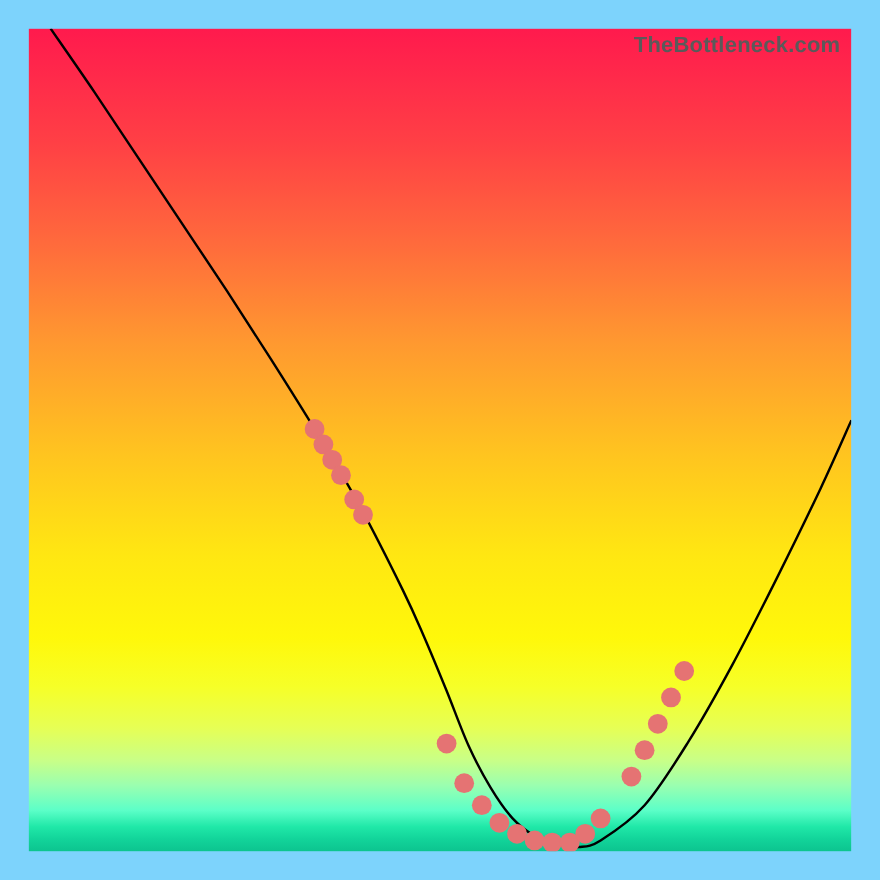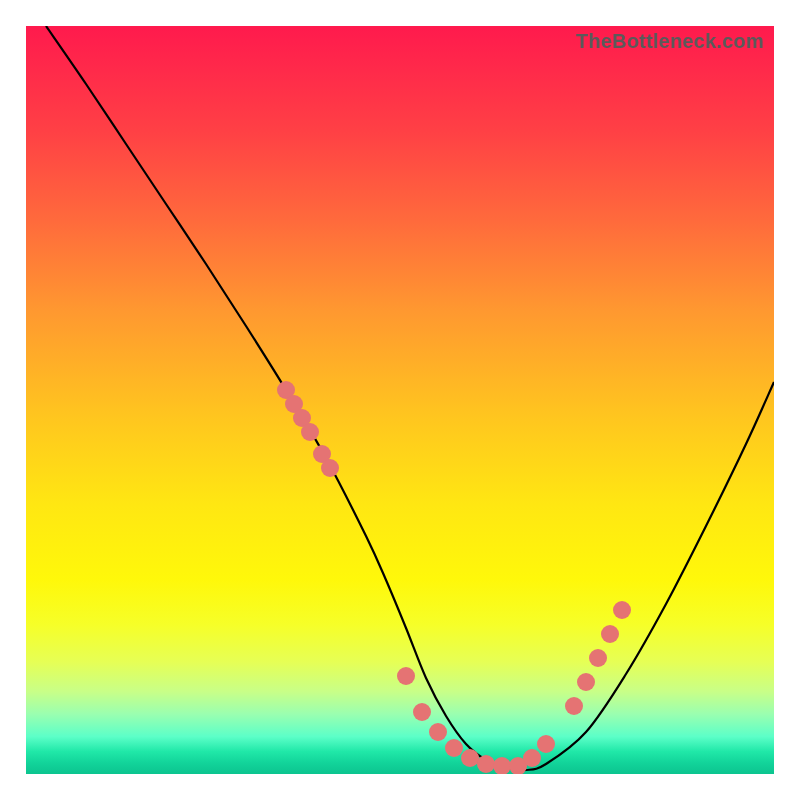--- a/index.html
+++ b/index.html
@@ -1,21 +1,21 @@
 <!DOCTYPE html>
 <html><head>
 <meta charset="utf-8">
 <style>
   * { margin: 0; padding: 0; box-sizing: border-box; }
   html, body { width: 800px; height: 800px; overflow: hidden; background: #000; }
   .frame {
     position: relative;
     width: 800px;
     height: 800px;
-    background: #ffffff;
+    background: #7dd3fc;
   }
   .plot-area {
     position: absolute;
     left: 26px;
     top: 26px;
     width: 748px;
     height: 748px;
     overflow: hidden;
   }
   .gradient-bg {

